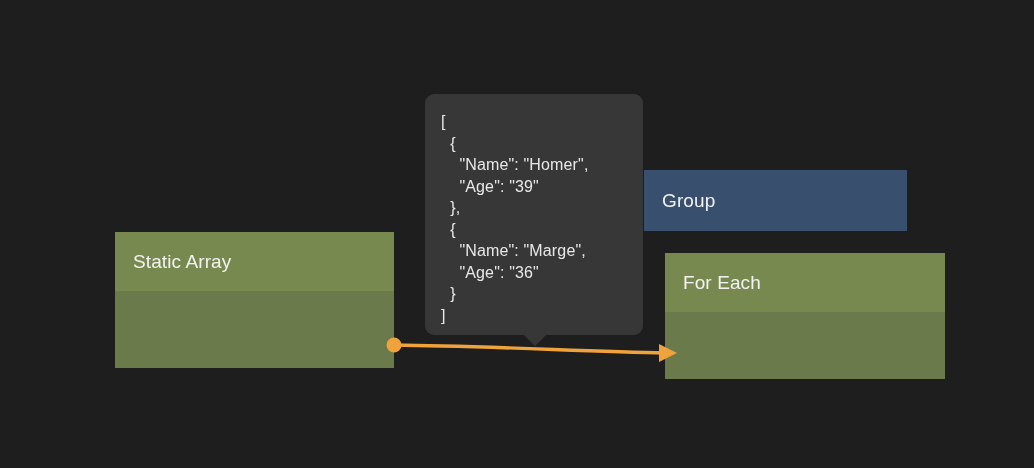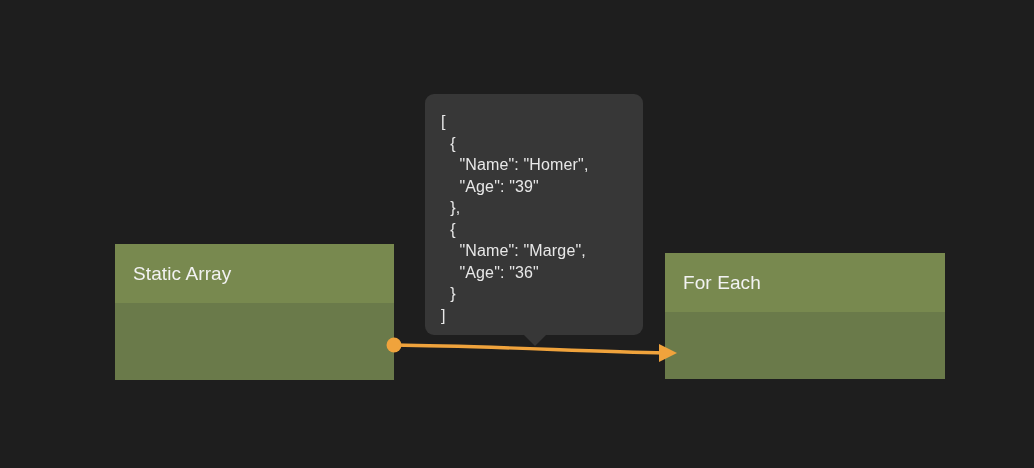--- a/index.html
+++ b/index.html
@@ -39,21 +39,21 @@
   }
   .node-body {
     box-sizing: border-box;
     width: 100%;
     position: relative;
   }
 
   
   #node-static-array {
     left: 115px;
-    top: 244px;
+    top: 232px;
     width: 279px;
     height: 136px;
   }
   #node-static-array .node-header {
     height: 59px;
     background: #78894f;
   }
   #node-static-array .node-body {
     height: 77px;
     background: #6a7a4a;
@@ -136,20 +136,25 @@
 
   <div class="node" id="node-static-array">
     <div class="node-header">
       <span>Static Array</span>
     </div>
     <div class="node-body">
       
     </div>
   </div>
 
+  <div class="node" id="node-group">
+    <div class="node-header">
+      <span>Group</span>
+    </div>
+  </div>
 
   <div class="node" id="node-for-each">
     <div class="node-header">
       <span>For Each</span>
     </div>
     <div class="node-body">
       
     </div>
   </div>
 

